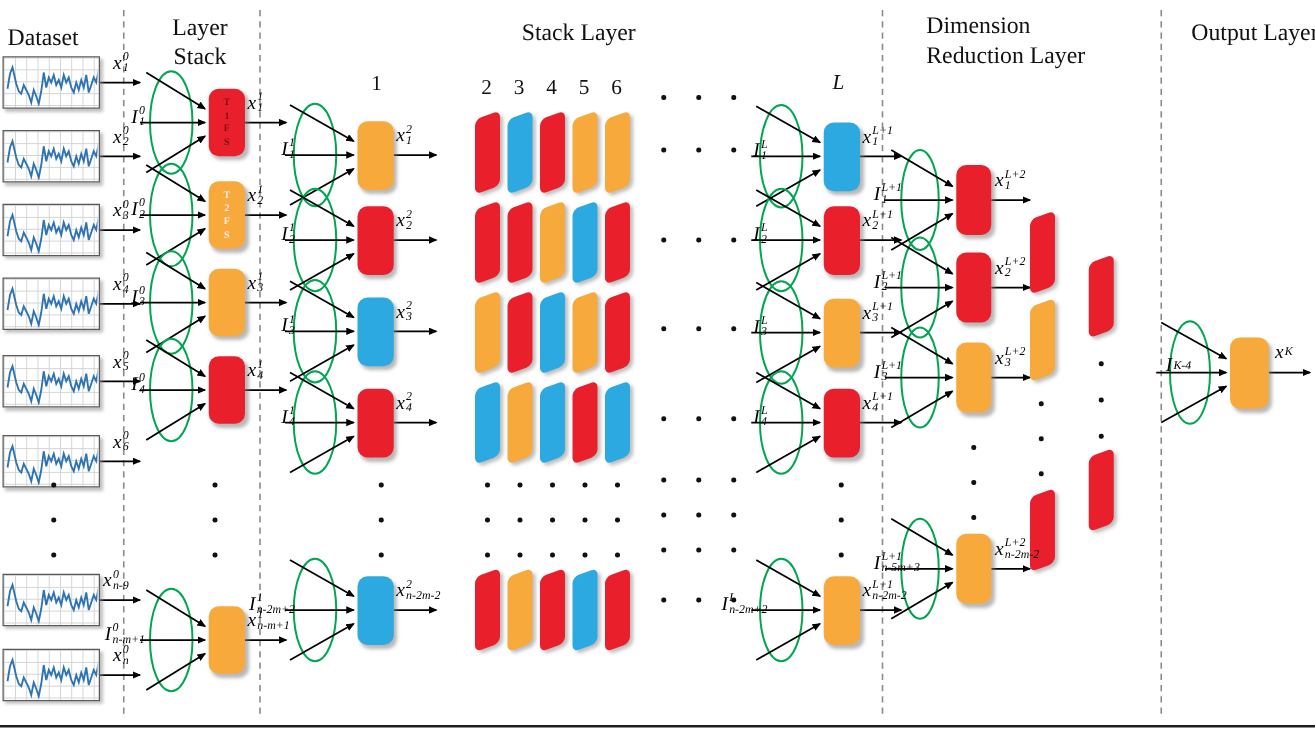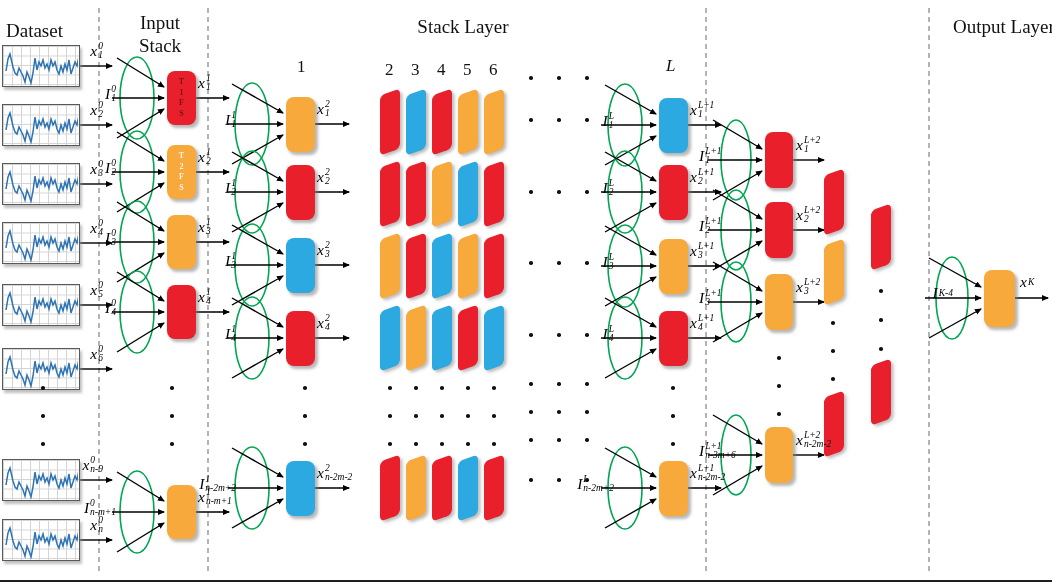--- a/index.html
+++ b/index.html
@@ -529,21 +529,21 @@
         <span class="ss">
           <span class="sup">L+2</span>
           <span class="sub">3</span>
         </span>
       </div>
       <div class="blk" style="left: 765px; top: 427px; width: 28px; height: 56px; background: rgb(248, 169, 60);"></div>
       <div class="math" style="left: 699px; top: 442px;">
         <i>I</i>
         <span class="ss">
           <span class="sup">L+1</span>
-          <span class="sub">n-3m+6</span>
+          <span class="sub">n-5m+3</span>
         </span>
       </div>
       <div class="math" style="left: 796px; top: 431px;">
         <i>x</i>
         <span class="ss">
           <span class="sup">L+2</span>
           <span class="sub">n-2m-2</span>
         </span>
       </div>
       <div class="blk" style="left: 984px; top: 269.5px; width: 31px; height: 57px; background: rgb(248, 169, 60);"></div>
@@ -656,21 +656,23 @@
       <div class="dot" style="left: 585.2px; top: 261.2px;"></div>
       <div class="dot" style="left: 585.2px; top: 333.2px;"></div>
       <div class="dot" style="left: 585.2px; top: 382.2px;"></div>
       <div class="dot" style="left: 585.2px; top: 410.2px;"></div>
       <div class="dot" style="left: 585.2px; top: 438.2px;"></div>
       <div class="dot" style="left: 585.2px; top: 478.2px;"></div>
     </div>
 
   <div class="hdr" id="h-dataset">Dataset</div>
   <div class="hdr" id="h-input">
-    <div>Input</div>
+    <div>Layer</div>
     <div>Stack</div>
   </div>
   <div class="hdr" id="h-stack">Stack Layer</div>
   <div class="hdr" id="h-dim">
+    <div>Dimension</div>
+    <div>Reduction Layer</div>
   </div>
   <div class="hdr" id="h-out">Output Layer</div>
   <div id="bottom-rule"></div>
 </div>
 
 </body></html>

